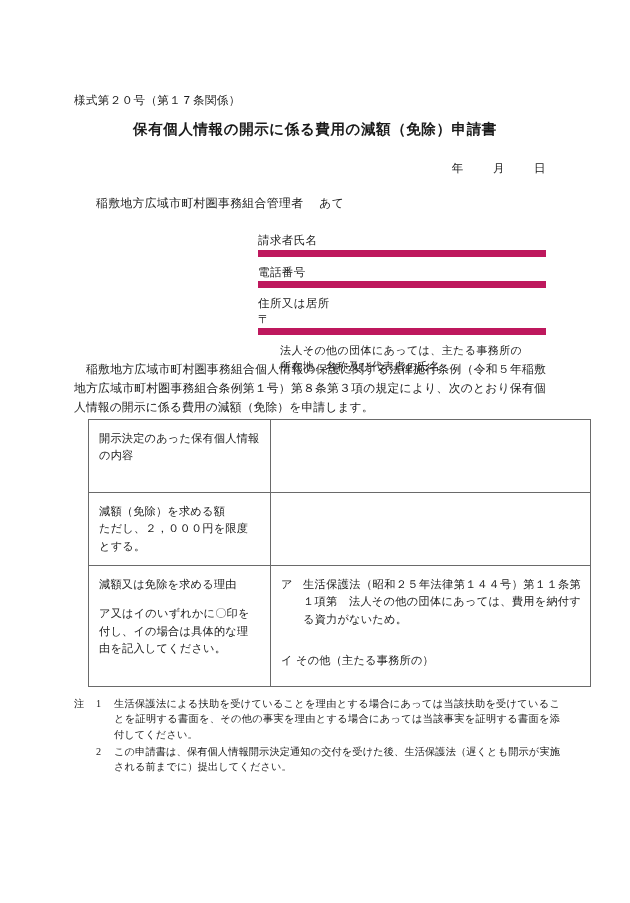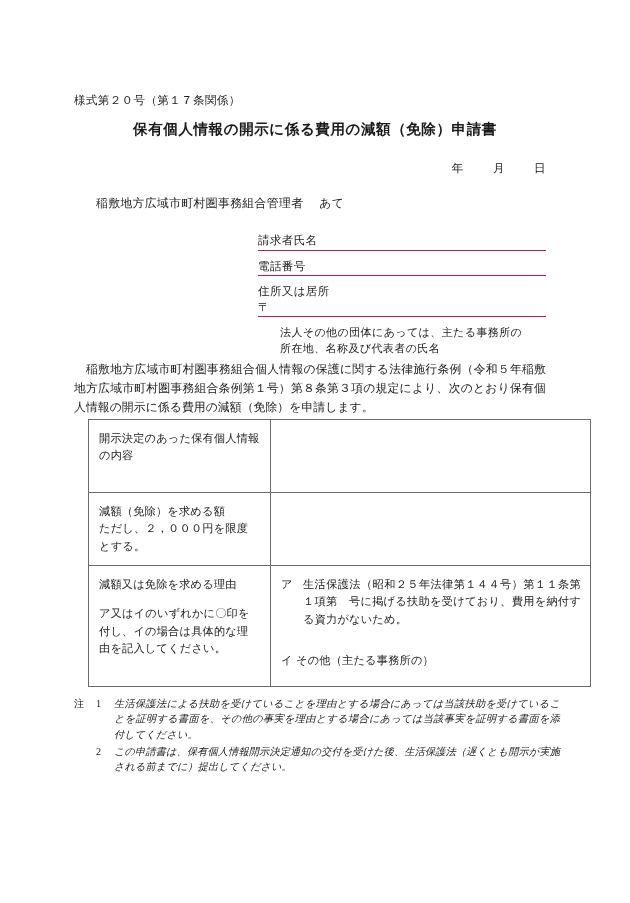--- a/index.html
+++ b/index.html
@@ -68,21 +68,21 @@
   
   .applicant-block {
     position: absolute;
     left: 258px;
     top: 233px;
     width: 288px;
     font-size: 11.5px;
     letter-spacing: 0.4px;
   }
   .field {
-    border-bottom: 1px solid #be185d;
+    border-bottom: 7px solid #be185d;
     padding-bottom: 1px;
     margin-bottom: 8px;
     line-height: 1.35;
   }
   .field.addr {
     margin-bottom: 8px;
   }
   .field .sub-line {
     display: block;
   }
@@ -167,21 +167,20 @@
   }
   .note-row .note-num {
     flex: 0 0 auto;
     width: 18px;
     text-align: left;
   }
   .note-row .note-body {
     flex: 1 1 auto;
     text-align: justify;
     text-justify: inter-ideograph;
-    font-style: italic;
   }
   .note-row.second { margin-top: 2px; }
 </style>
 </head>
 <body>
 
 <div class="page">
 
   <div class="form-number">様式第２０号（第１７条関係）</div>
 
@@ -236,21 +235,21 @@
         <td class="label-cell">
           <div>減額又は免除を求める理由</div>
           <div class="label-spacer"></div>
           <div>ア又はイのいずれかに〇印を</div>
           <div>付し、イの場合は具体的な理</div>
           <div>由を記入してください。</div>
         </td>
         <td class="value-cell">
           <div class="reason-item">
             <span class="marker">ア</span>
-            <span class="reason-text">生活保護法（昭和２５年法律第１４４号）第１１条第１項第　号に掲げる扶助を受けており、費用を納付する資力がないため。</span>
+            <span class="reason-text">生活保護法（昭和２５年法律第１４４号）第１１条第１項第　法人その他の団体にあっては、費用を納付する資力がないため。</span>
           </div>
           <div class="reason-gap"></div>
           <div class="reason-item">
             <span class="marker tight">イ</span>
             <span class="reason-text">その他（主たる事務所の）</span>
           </div>
         </td>
       </tr>
     </tbody>
   </table>

